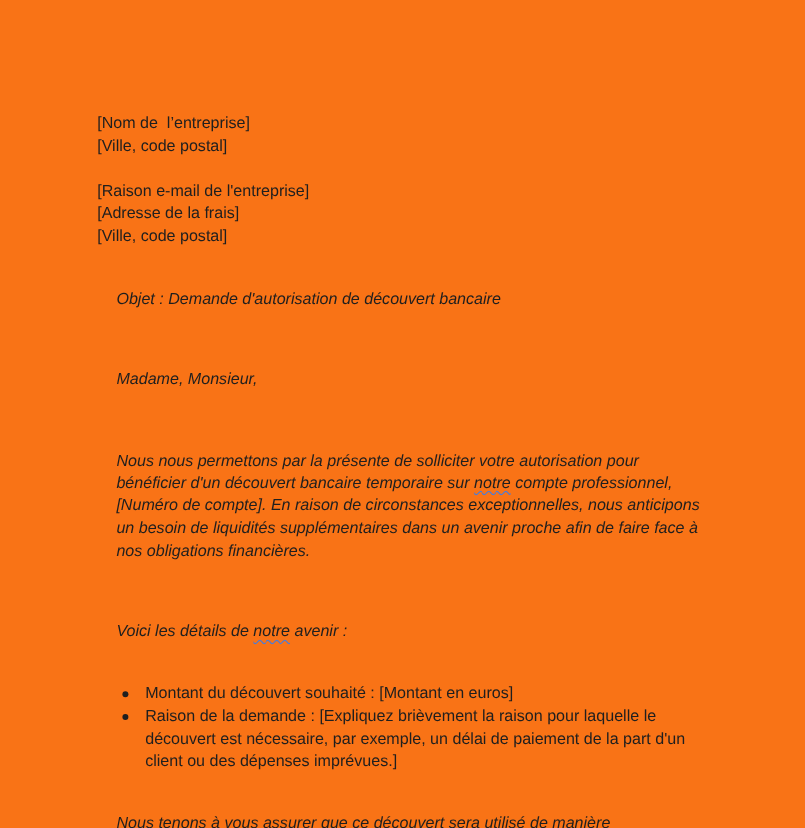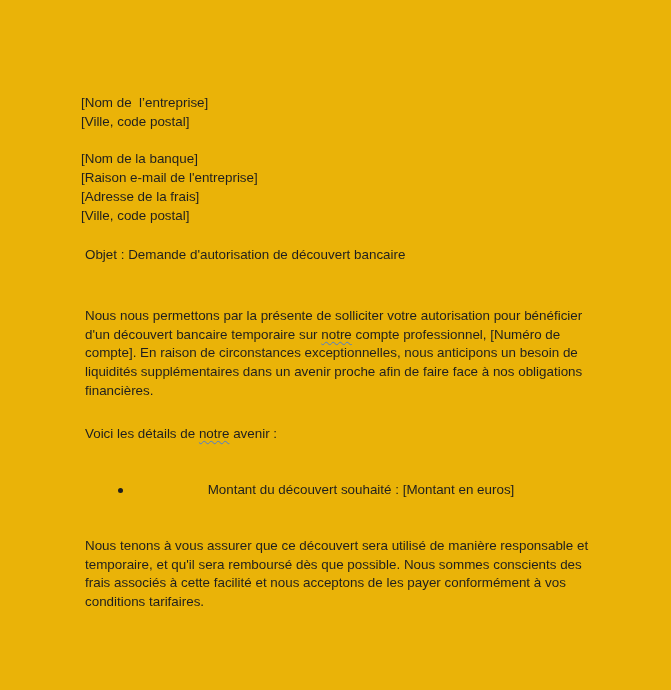--- a/index.html
+++ b/index.html
@@ -15,52 +15,52 @@
       font-family: "Liberation Sans", "DejaVu Sans", sans-serif;
       font-size: 13.4px;
       color: #1f1f1f;
     }
     .page {
       position: absolute;
       left: 0;
       top: 0;
       width: 671px;
       height: 690px;
-      background: #eab308;
+      background: #f97316;
     }
     .content {
       position: absolute;
       left: 81px;
       top: 94px;
       width: 520px;
       line-height: 18.7px;
     }
     .addr-block {
       margin: 0;
     }
     .addr-line {
       display: block;
       white-space: pre;
     }
     .gap-addr { height: 19px; }
     .para {
-      margin: 4px;
+      margin: 16px;
+      font-style: italic;
     }
     .gap { height: 17px; }
     .gap-small { height: 17px; }
     .spell {
       text-decoration: underline wavy #4a7bd8;
       text-decoration-thickness: 1px;
       text-underline-offset: 2px;
     }
     ul.bullets {
       list-style: none;
-      margin: 16px;
+      margin: 0;
       padding: 0;
-      text-align: center;
     }
     ul.bullets li {
       position: relative;
       padding-left: 40px;
     }
     ul.bullets li .bullet {
       position: absolute;
       left: 21px;
       top: 7px;
       width: 5px;
@@ -76,48 +76,52 @@
   <div class="content">
 
     <div class="addr-block">
       <span class="addr-line">[Nom de  l’entreprise]</span>
       <span class="addr-line">[Ville, code postal]</span>
     </div>
 
     <div class="gap-addr"></div>
 
     <div class="addr-block">
-      <span class="addr-line">[Nom de la banque]</span>
       <span class="addr-line">[Raison e-mail de l'entreprise]</span>
       <span class="addr-line">[Adresse de la frais]</span>
       <span class="addr-line">[Ville, code postal]</span>
     </div>
 
     <div class="gap"></div>
 
     <p class="para">Objet : Demande d'autorisation de découvert bancaire</p>
 
     <div class="gap"></div>
 
+    <p class="para">Madame, Monsieur,</p>
 
     <div class="gap"></div>
 
     <p class="para"><span>Nous nous permettons par la présente de solliciter votre autorisation pour bénéficier d'un découvert bancaire temporaire sur </span><span class="spell">notre</span><span> compte professionnel, [Numéro de compte]. En raison de circonstances exceptionnelles, nous anticipons un besoin de liquidités supplémentaires dans un avenir proche afin de faire face à nos obligations financières.</span></p>
 
     <div class="gap"></div>
 
     <p class="para"><span>Voici les détails de </span><span class="spell">notre</span><span> avenir :</span></p>
 
     <div class="gap-small"></div>
 
     <ul class="bullets">
       <li>
         <span class="bullet"></span>
         <span>Montant du découvert souhaité : [Montant en euros]</span>
       </li>
+      <li>
+        <span class="bullet"></span>
+        <span>Raison de la demande : [Expliquez brièvement la raison pour laquelle le découvert est nécessaire, par exemple, un délai de paiement de la part d'un client ou des dépenses imprévues.]</span>
+      </li>
     </ul>
 
     <div class="gap"></div>
 
     <p class="para">Nous tenons à vous assurer que ce découvert sera utilisé de manière responsable et temporaire, et qu'il sera remboursé dès que possible. Nous sommes conscients des frais associés à cette facilité et nous acceptons de les payer conformément à vos conditions tarifaires.</p>
 
   </div>
 </div>
 
 </body></html>

